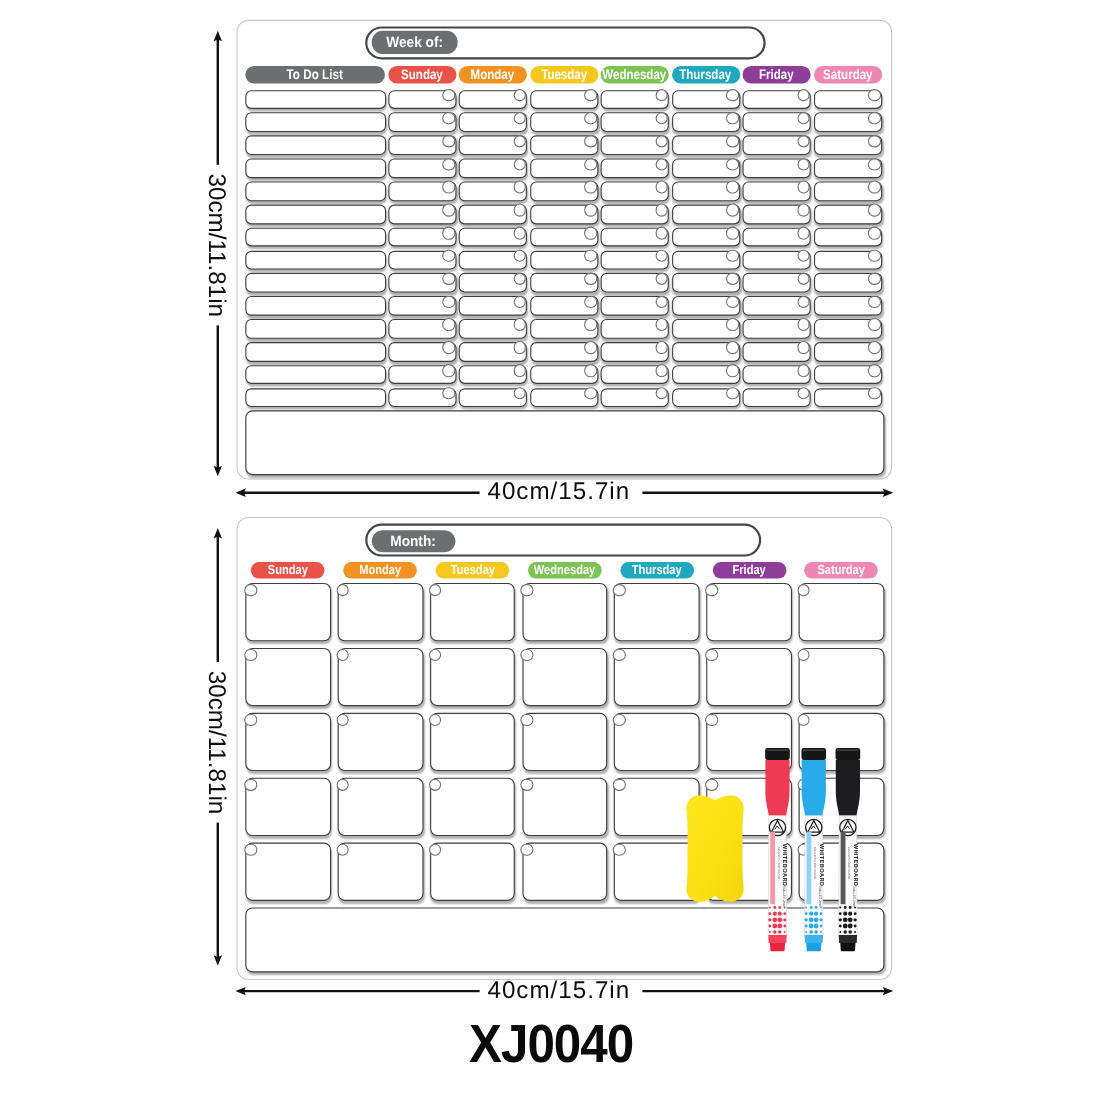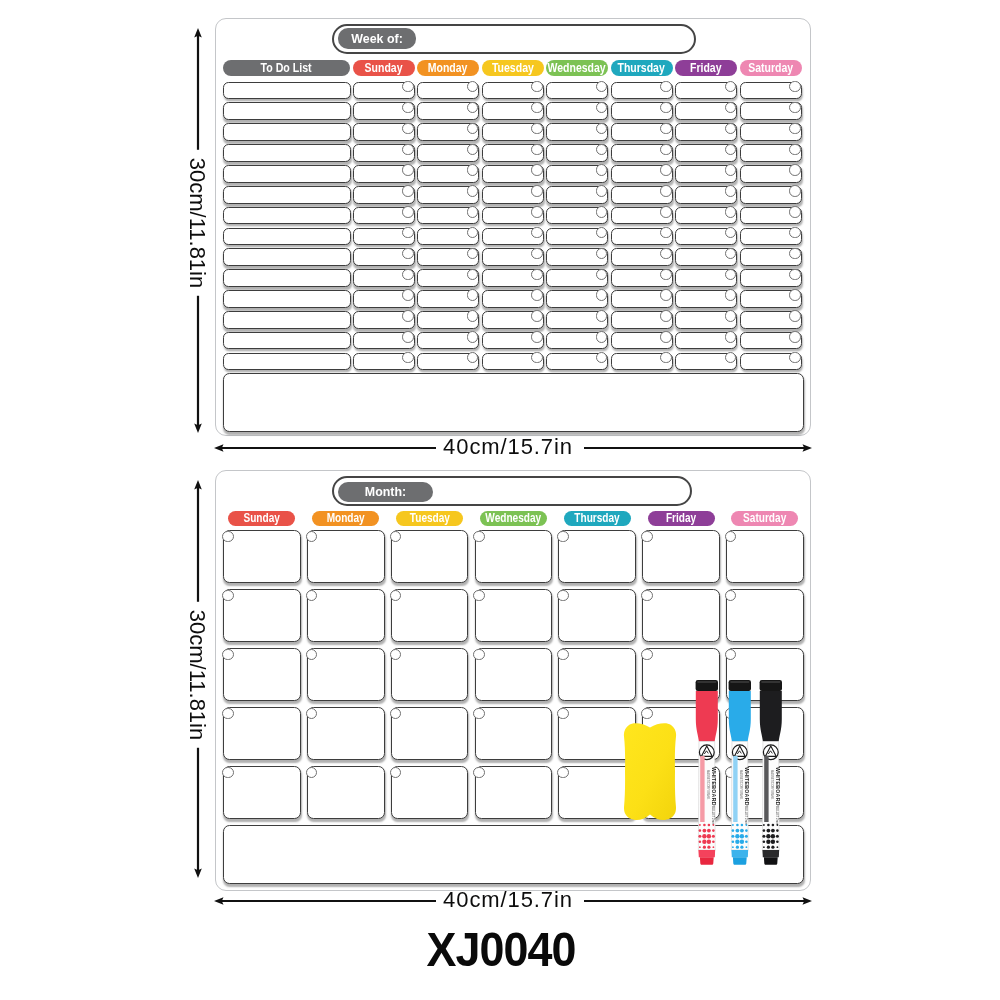--- a/index.html
+++ b/index.html
@@ -322,21 +322,21 @@
 <polygon points="0,12 9.5,8.2 7.8,12 9.5,15.8" fill="#111"></polygon>
 <polygon points="598,12 588.5,8.2 590.2,12 588.5,15.8" fill="#111"></polygon>
 </svg>
 
 <div class="dimtext" style="left:508px;top:447px;transform:translate(-50%,-50%);letter-spacing:0.9px;">40cm/15.7in</div>
 
 <div class="board" style="top:470px;height:421px;"></div>
 
 <div class="pillouter" style="left:331.8px;top:475.8px;width:360px;height:30.2px;"></div>
 
-<div class="pillinner" style="left:337.7px;top:481.9px;width:95px;height:19.8px;font-size:13.5px;">
+<div class="pillinner" style="left:337.7px;top:481.9px;width:76px;height:19.8px;font-size:13.5px;">
     <span style="display:inline-block;transform:scaleX(0.92);">Month:</span>
   </div>
 
 <div class="hdr" style="left:228.4px;top:510.7px;width:67px;height:15.8px;background:#e95248;font-size:12px;line-height:15.3px;">
     <span style="display:inline-block;transform:scaleX(0.84);">Sunday</span>
   </div>
 
 <div class="hdr" style="left:312.2px;top:510.7px;width:67px;height:15.8px;background:#f29222;font-size:12px;line-height:15.3px;">
     <span style="display:inline-block;transform:scaleX(0.84);">Monday</span>
   </div>

